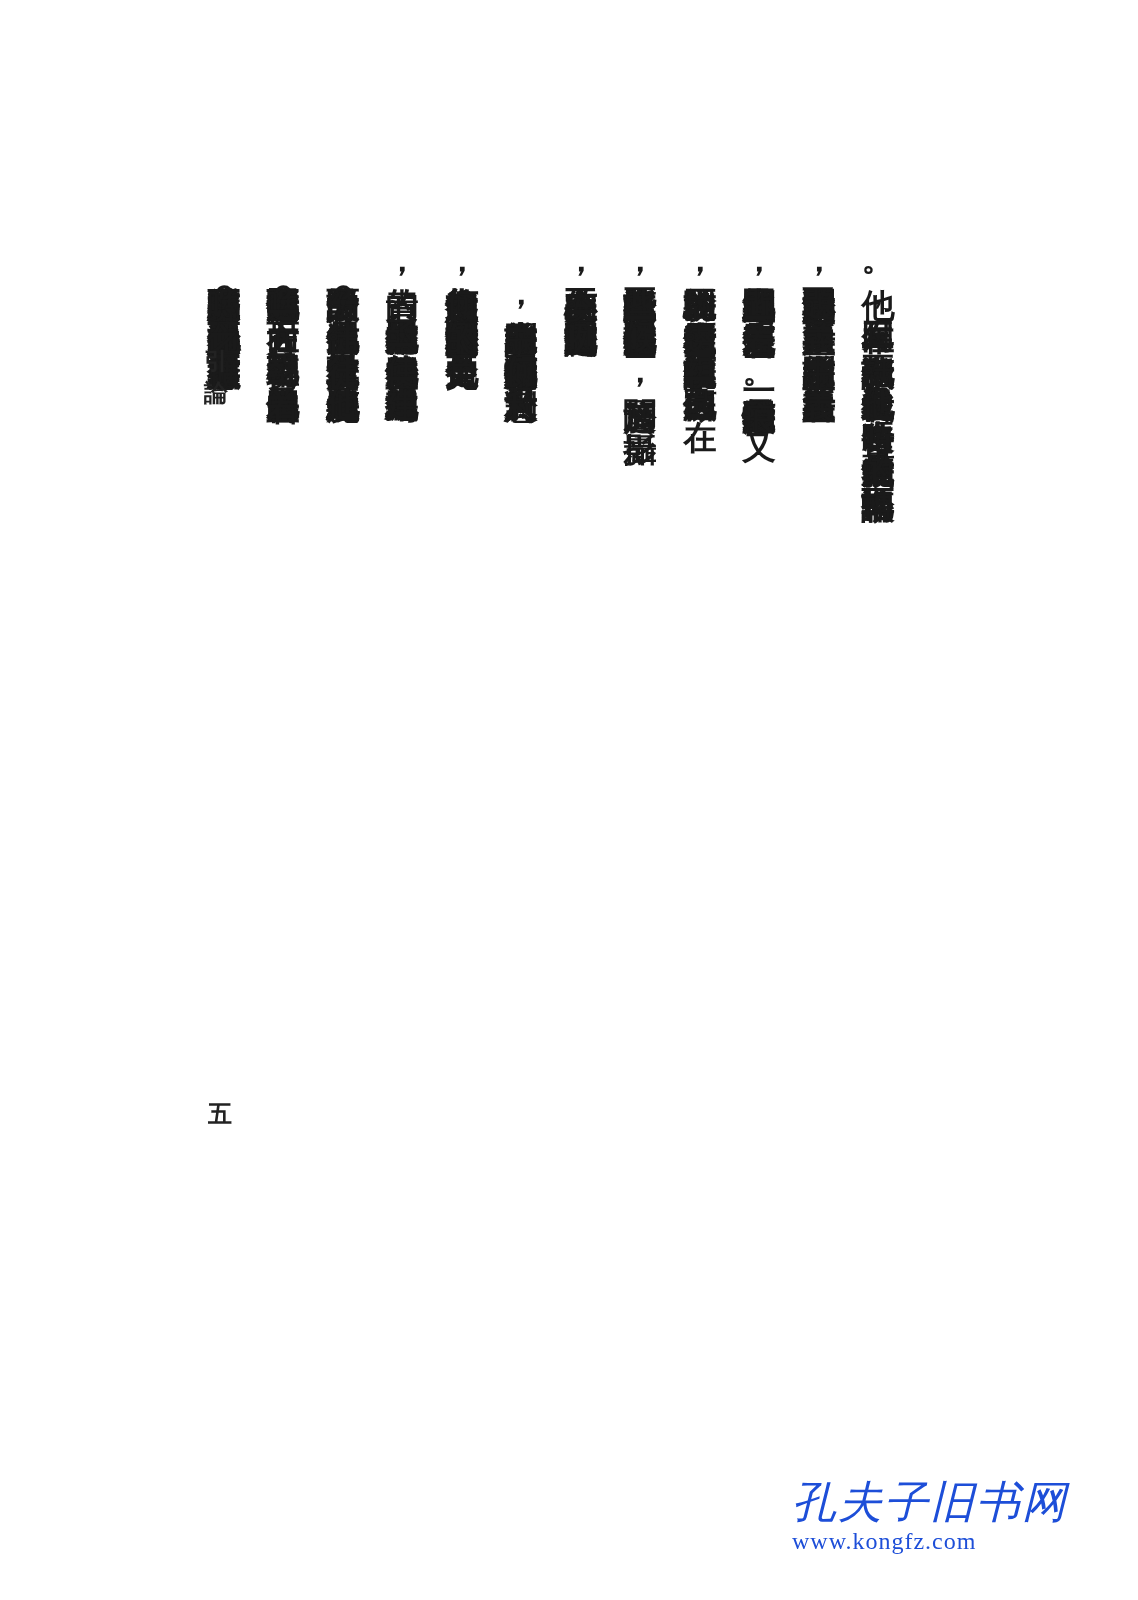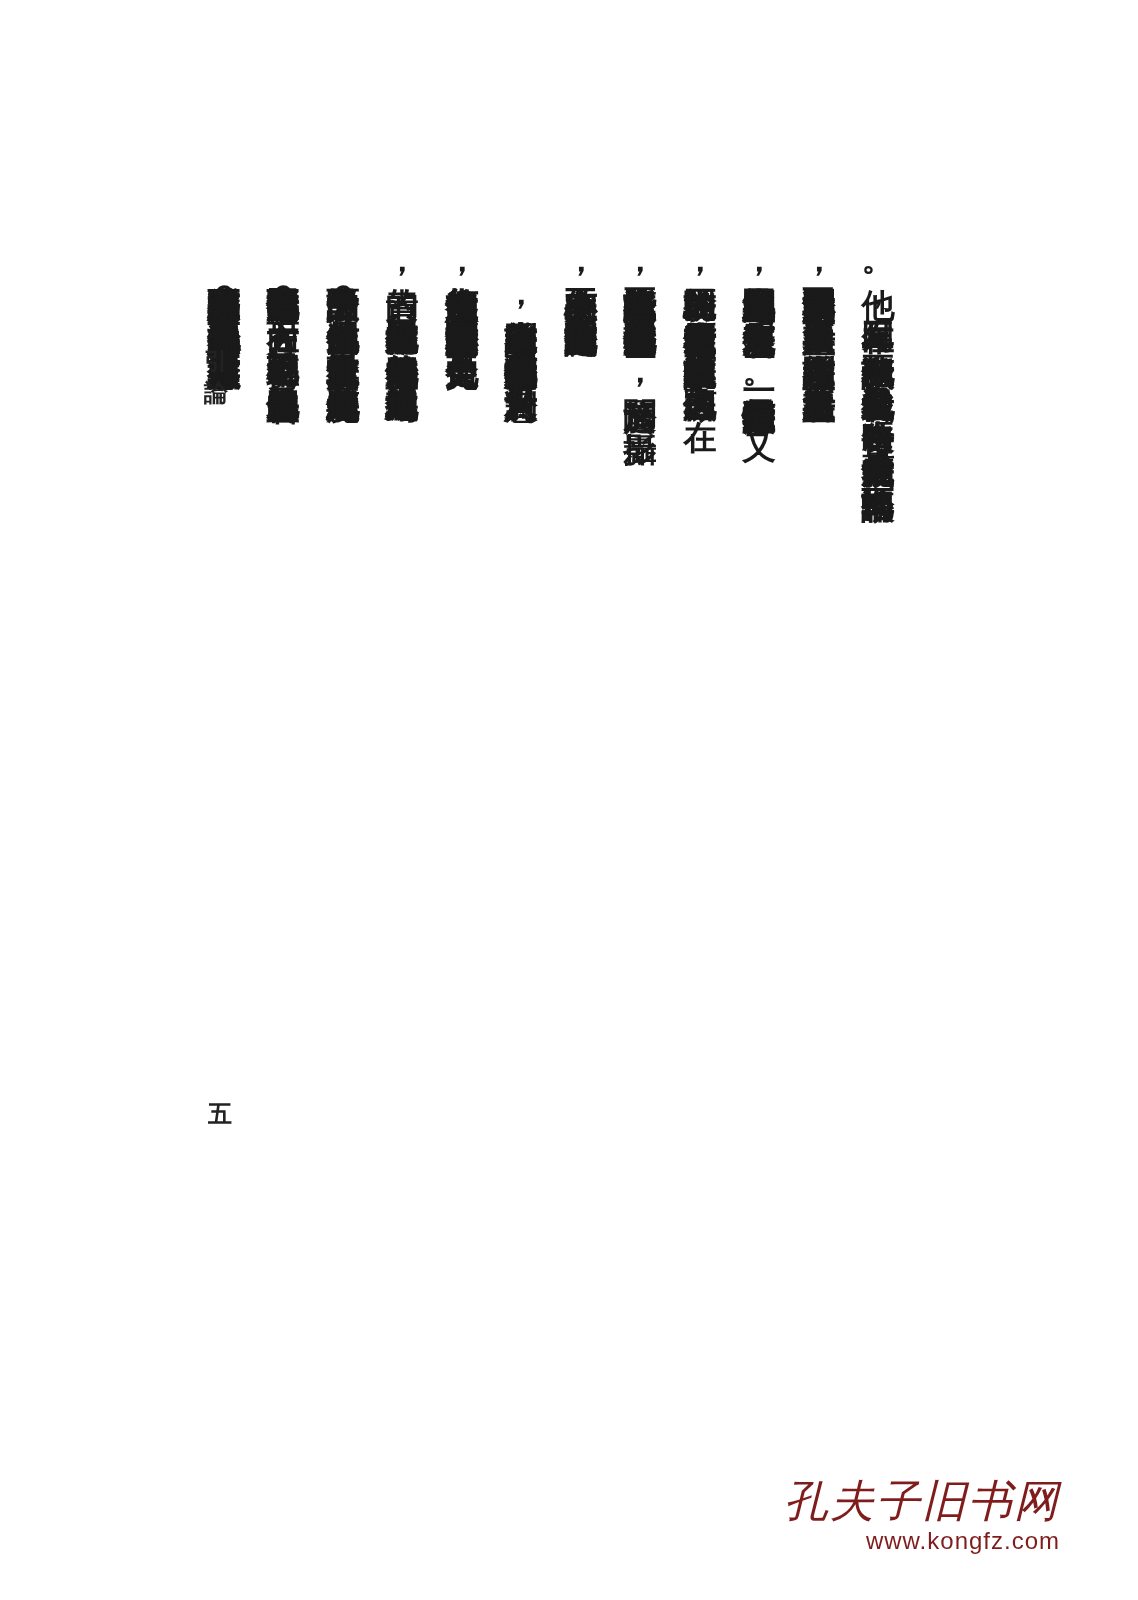--- a/index.html
+++ b/index.html
@@ -17,27 +17,27 @@
   .margin-header {
     position: absolute; left: 200px; top: 330px;
     writing-mode: vertical-rl; text-orientation: upright;
     font-size: 24px; font-weight: bold; letter-spacing: 30px; color: #222;
   }
   .page-number {
     position: absolute; left: 208px; top: 1098px;
     font-size: 24px; font-weight: bold; color: #222;
   }
   .watermark {
-    position: absolute; right: 78px; bottom: 45px; text-align: right; color: #7f1d1d;
+    position: absolute; right: 70px; bottom: 45px; text-align: left; color: #1d4ed8;
   }
   .watermark .wm-title {
     font-family: "DejaVu Serif", serif; font-size: 44px; letter-spacing: 2px; font-style: italic;
   }
   .watermark .wm-url {
-    font-family: Liberation Sans, sans-serif; font-size: 24px; letter-spacing: 1px; margin-top: -4px;
+    font-family: Liberation Serif, serif; font-size: 24px; letter-spacing: 1px; margin-top: -4px;
   }
 </style>
 </head>
 <body>
 
 <div class="page">
 
   <div class="col" style="left:856px;">他。在同年三月，我和他有兩次談話，此後我又看見過他。每次會晤時，我是預先戒備的，而把談論轉</div>
   <div class="col" style="left:797px;">向於我們勢必互相反對的兩個問題，自由與法西斯主義。在這幾度訪問中，迅速看出法西斯主義</div>
   <div class="col" style="left:737px;">與此主義之創立人的見解間，有條裂痕流露着——這是一種表顯每個偉大運動特性的裂痕。又</div>

